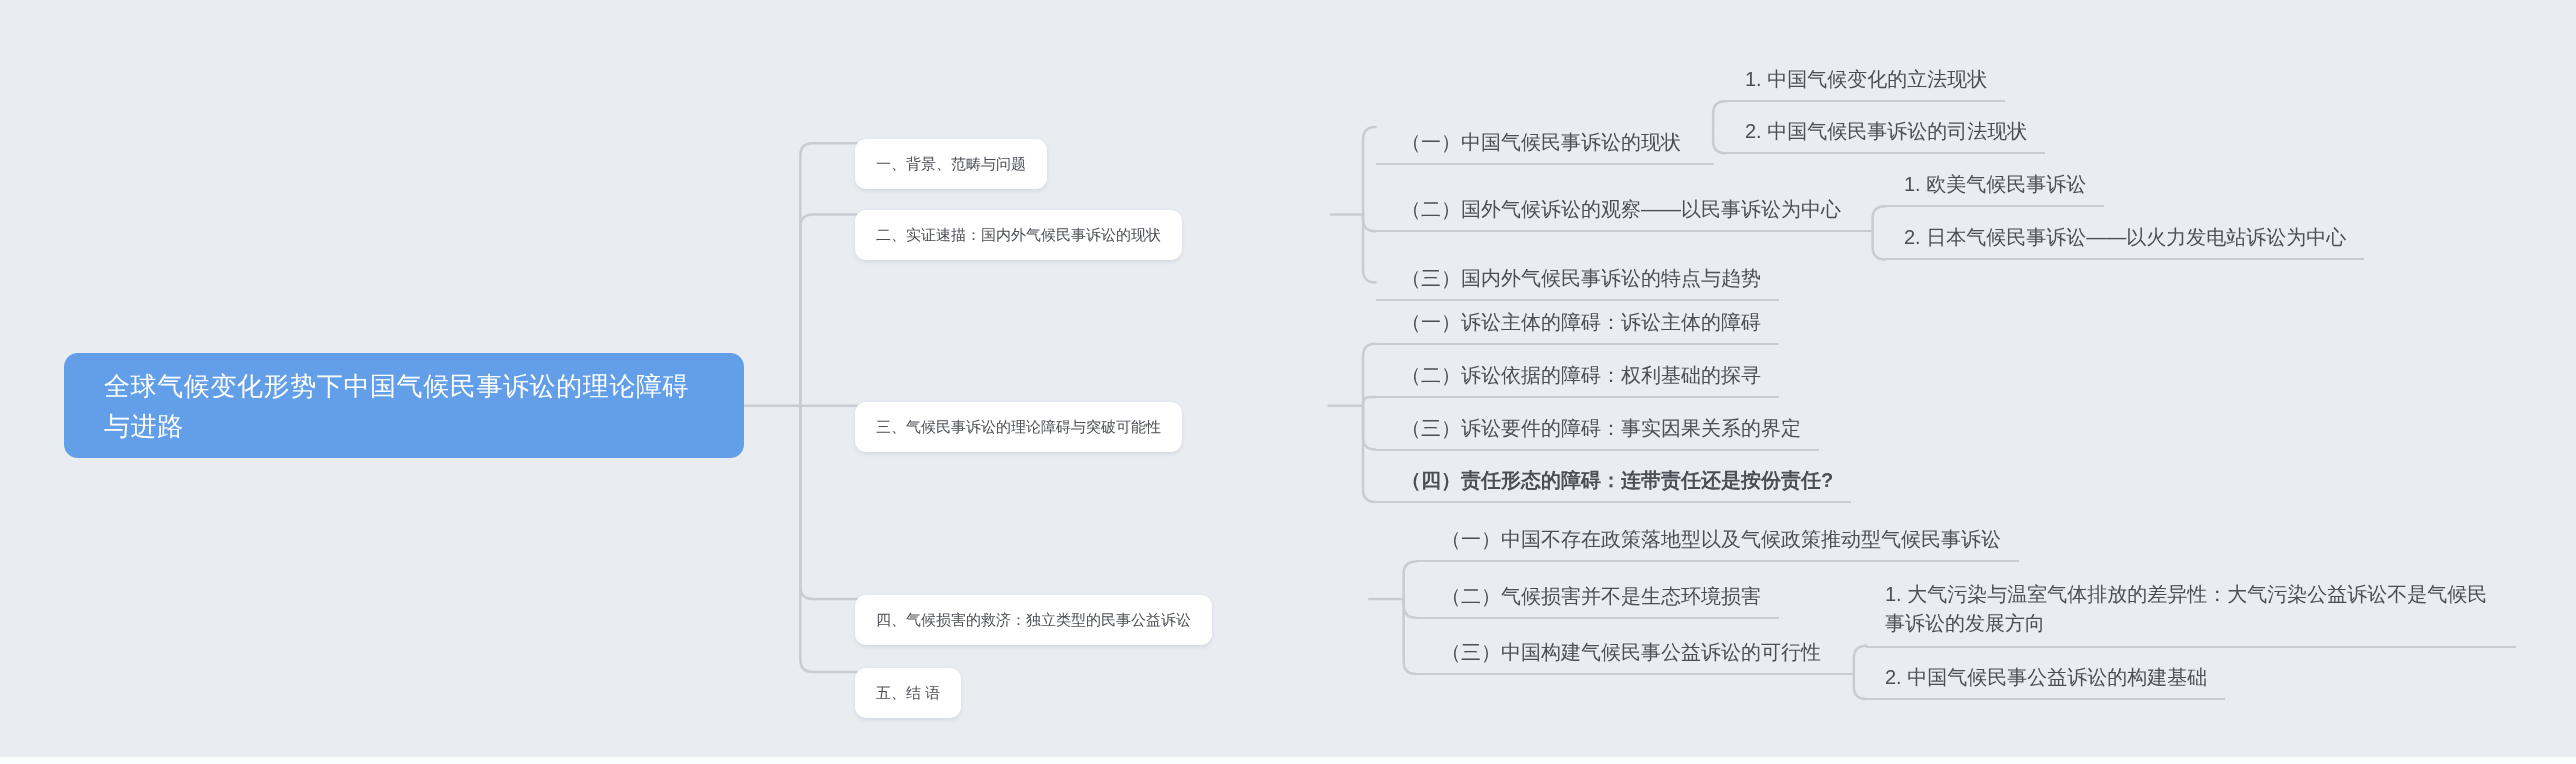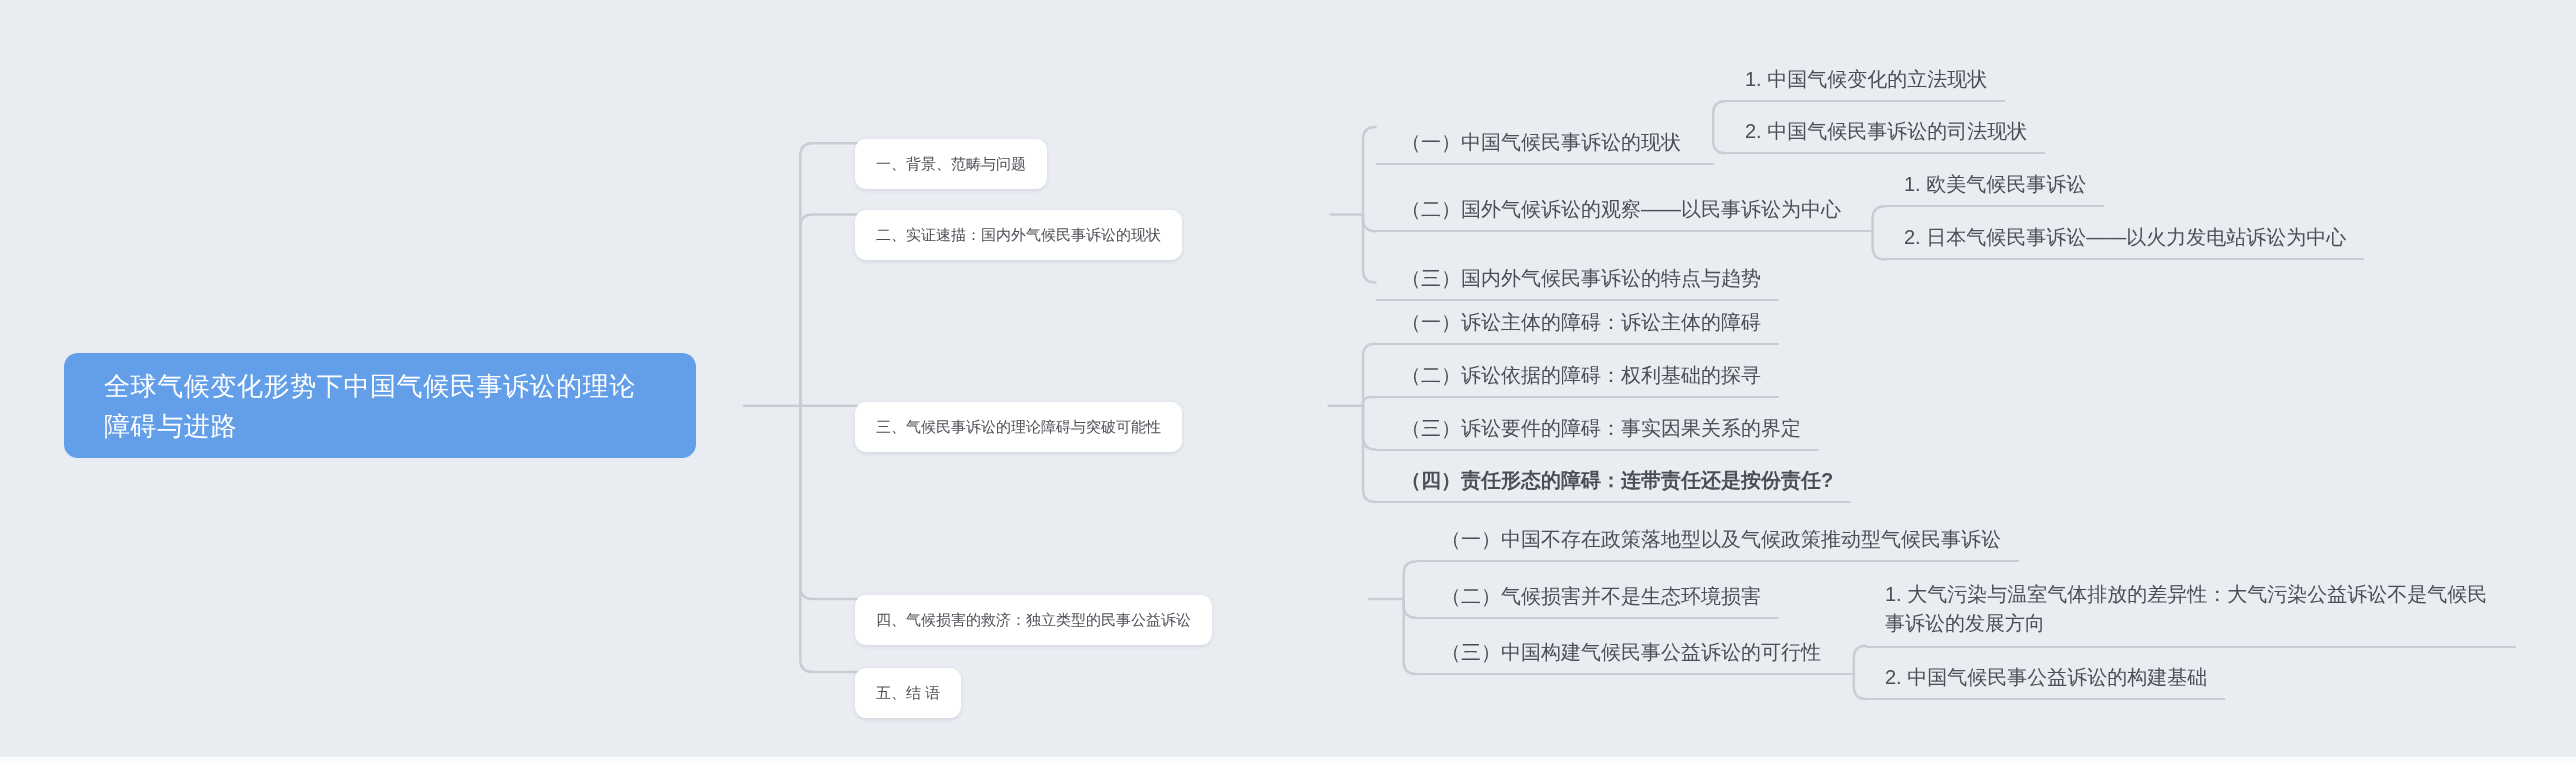--- a/index.html
+++ b/index.html
@@ -18,21 +18,21 @@
     position:relative;
     overflow:hidden;
   }
   #canvas{position:absolute;left:0;top:0;width:2576px;height:764px;}
   svg.wires{position:absolute;left:0;top:0;width:2576px;height:764px;}
   svg.wires path{stroke:var(--line);stroke-width:4;fill:none;stroke-linecap:round;}
 
   .node{position:absolute;color:var(--text);}
 
   .root-topic{
-    left:64px;top:353px;width:632px;height:105px;
+    left:64px;top:353px;width:680px;height:105px;
     background:var(--root-fill);color:var(--root-text);
     border-radius:13.8px;
     font-size:26px;line-height:40px;
     padding:12.5px 40px;
     letter-spacing:0.6px;
   }
   .box-topic{
     background:var(--branch-fill);
     border-radius:11.3px;
     height:50px;

